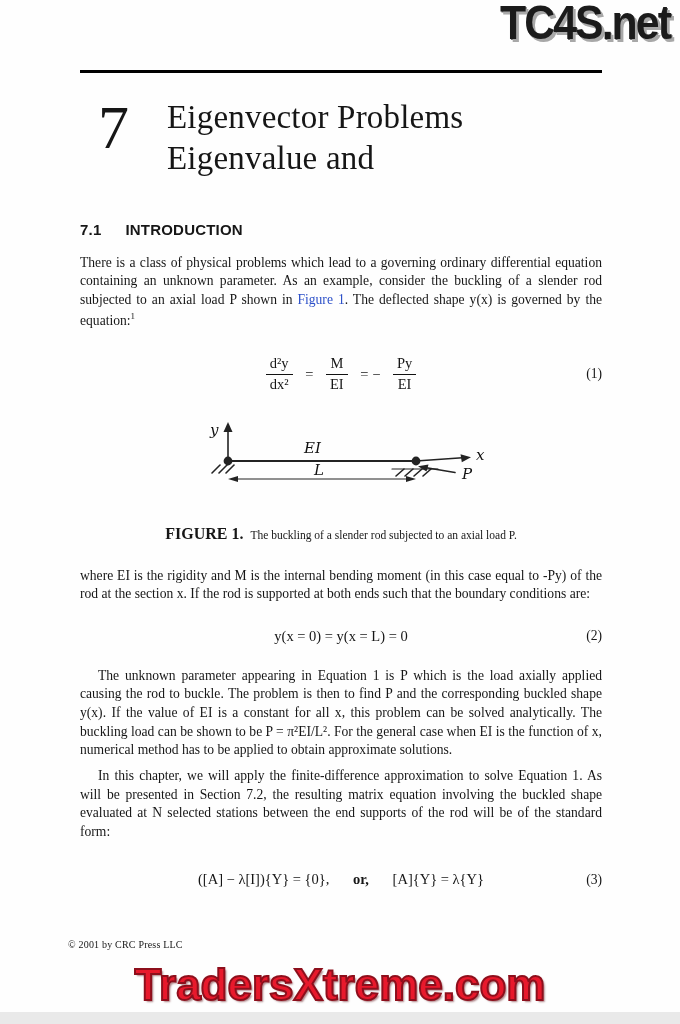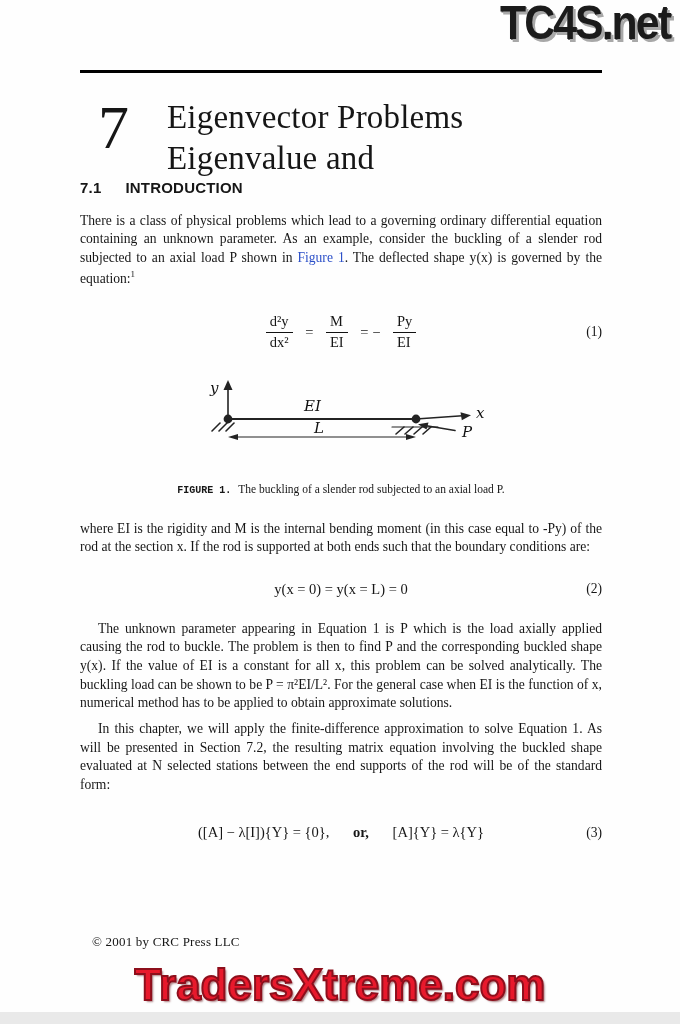--- a/index.html
+++ b/index.html
@@ -45,53 +45,54 @@
     z-index:5; white-space:nowrap;
   }
 
   .rule { margin-top:70px; border-top:3.5px solid #000; }
 
   .chapter-head { display:flex; margin-top:20px; }
   .ch-num { font-size:62px; line-height:1.05; padding:2px 38px 0 18px; font-weight:400; }
   .ch-title { font-size:33px; line-height:1.24; letter-spacing:.2px; padding-top:4px; }
 
   .section-head {
+    margin-top:42px;
     font-family:"Liberation Sans", sans-serif;
     font-weight:bold; font-size:15px; letter-spacing:.2px;
   }
   .sec-num { margin-right:24px; }
 
   p.body {
     margin-top:16px;
     font-size:13.6px; line-height:1.37;
     text-align:justify;
   }
   p.body.indent { text-indent:18px; margin-top:7px; }
   p.body sup { font-size:9px; }
 
   .fig-link { color:var(--link, #2b4fc8); cursor:pointer; }
 
   .equation { position:relative; text-align:center; font-size:14.5px; }
   .eq1 { margin:26px 0 0; }
   .eq2 { margin:24px 0 0; }
   .eq3 { margin:30px 0 0; }
   .eq-number { position:absolute; right:0; top:50%; transform:translateY(-50%); font-size:13.6px; }
-  .frac { display:inline-block; vertical-align:middle; text-align:left; margin:0 3px; line-height:1.1; }
+  .frac { display:inline-block; vertical-align:middle; text-align:center; margin:0 3px; line-height:1.1; }
   .frac .num { display:block; padding:0 4px 2px; }
   .frac .den { display:block; border-top:1.2px solid #111; padding:2px 4px 0; }
   .eq-op { display:inline-block; vertical-align:middle; margin:0 6px; }
   .eq-or { display:inline-block; margin:0 20px;font-weight:bold; }
 
   .figure-block { position:relative; margin-top:22px; text-align:center; padding-bottom:2px; }
   .caption { font-size:11.5px; margin-top:14px; }
-  .caption-label { font-weight:bold; font-family:Liberation Mono, monospace; font-size:10px; margin-right:7px; }
+  .caption-label { font-weight:bold; font-family:Liberation Serif, serif; font-size:16px; margin-right:7px; }
 
   .footer {
-    position:absolute; left:92px; bottom:62px;
-    font-size:13px; letter-spacing:.2px;margin-top:6px;
+    position:absolute; left:68px; bottom:62px;
+    font-size:10px; letter-spacing:.2px;margin-top:6px;
   }
 </style>
 </head>
 <body>
 
 <div class="page">
 
   <div class="wm-top">TC4S.net</div>
 
   <div class="content">

